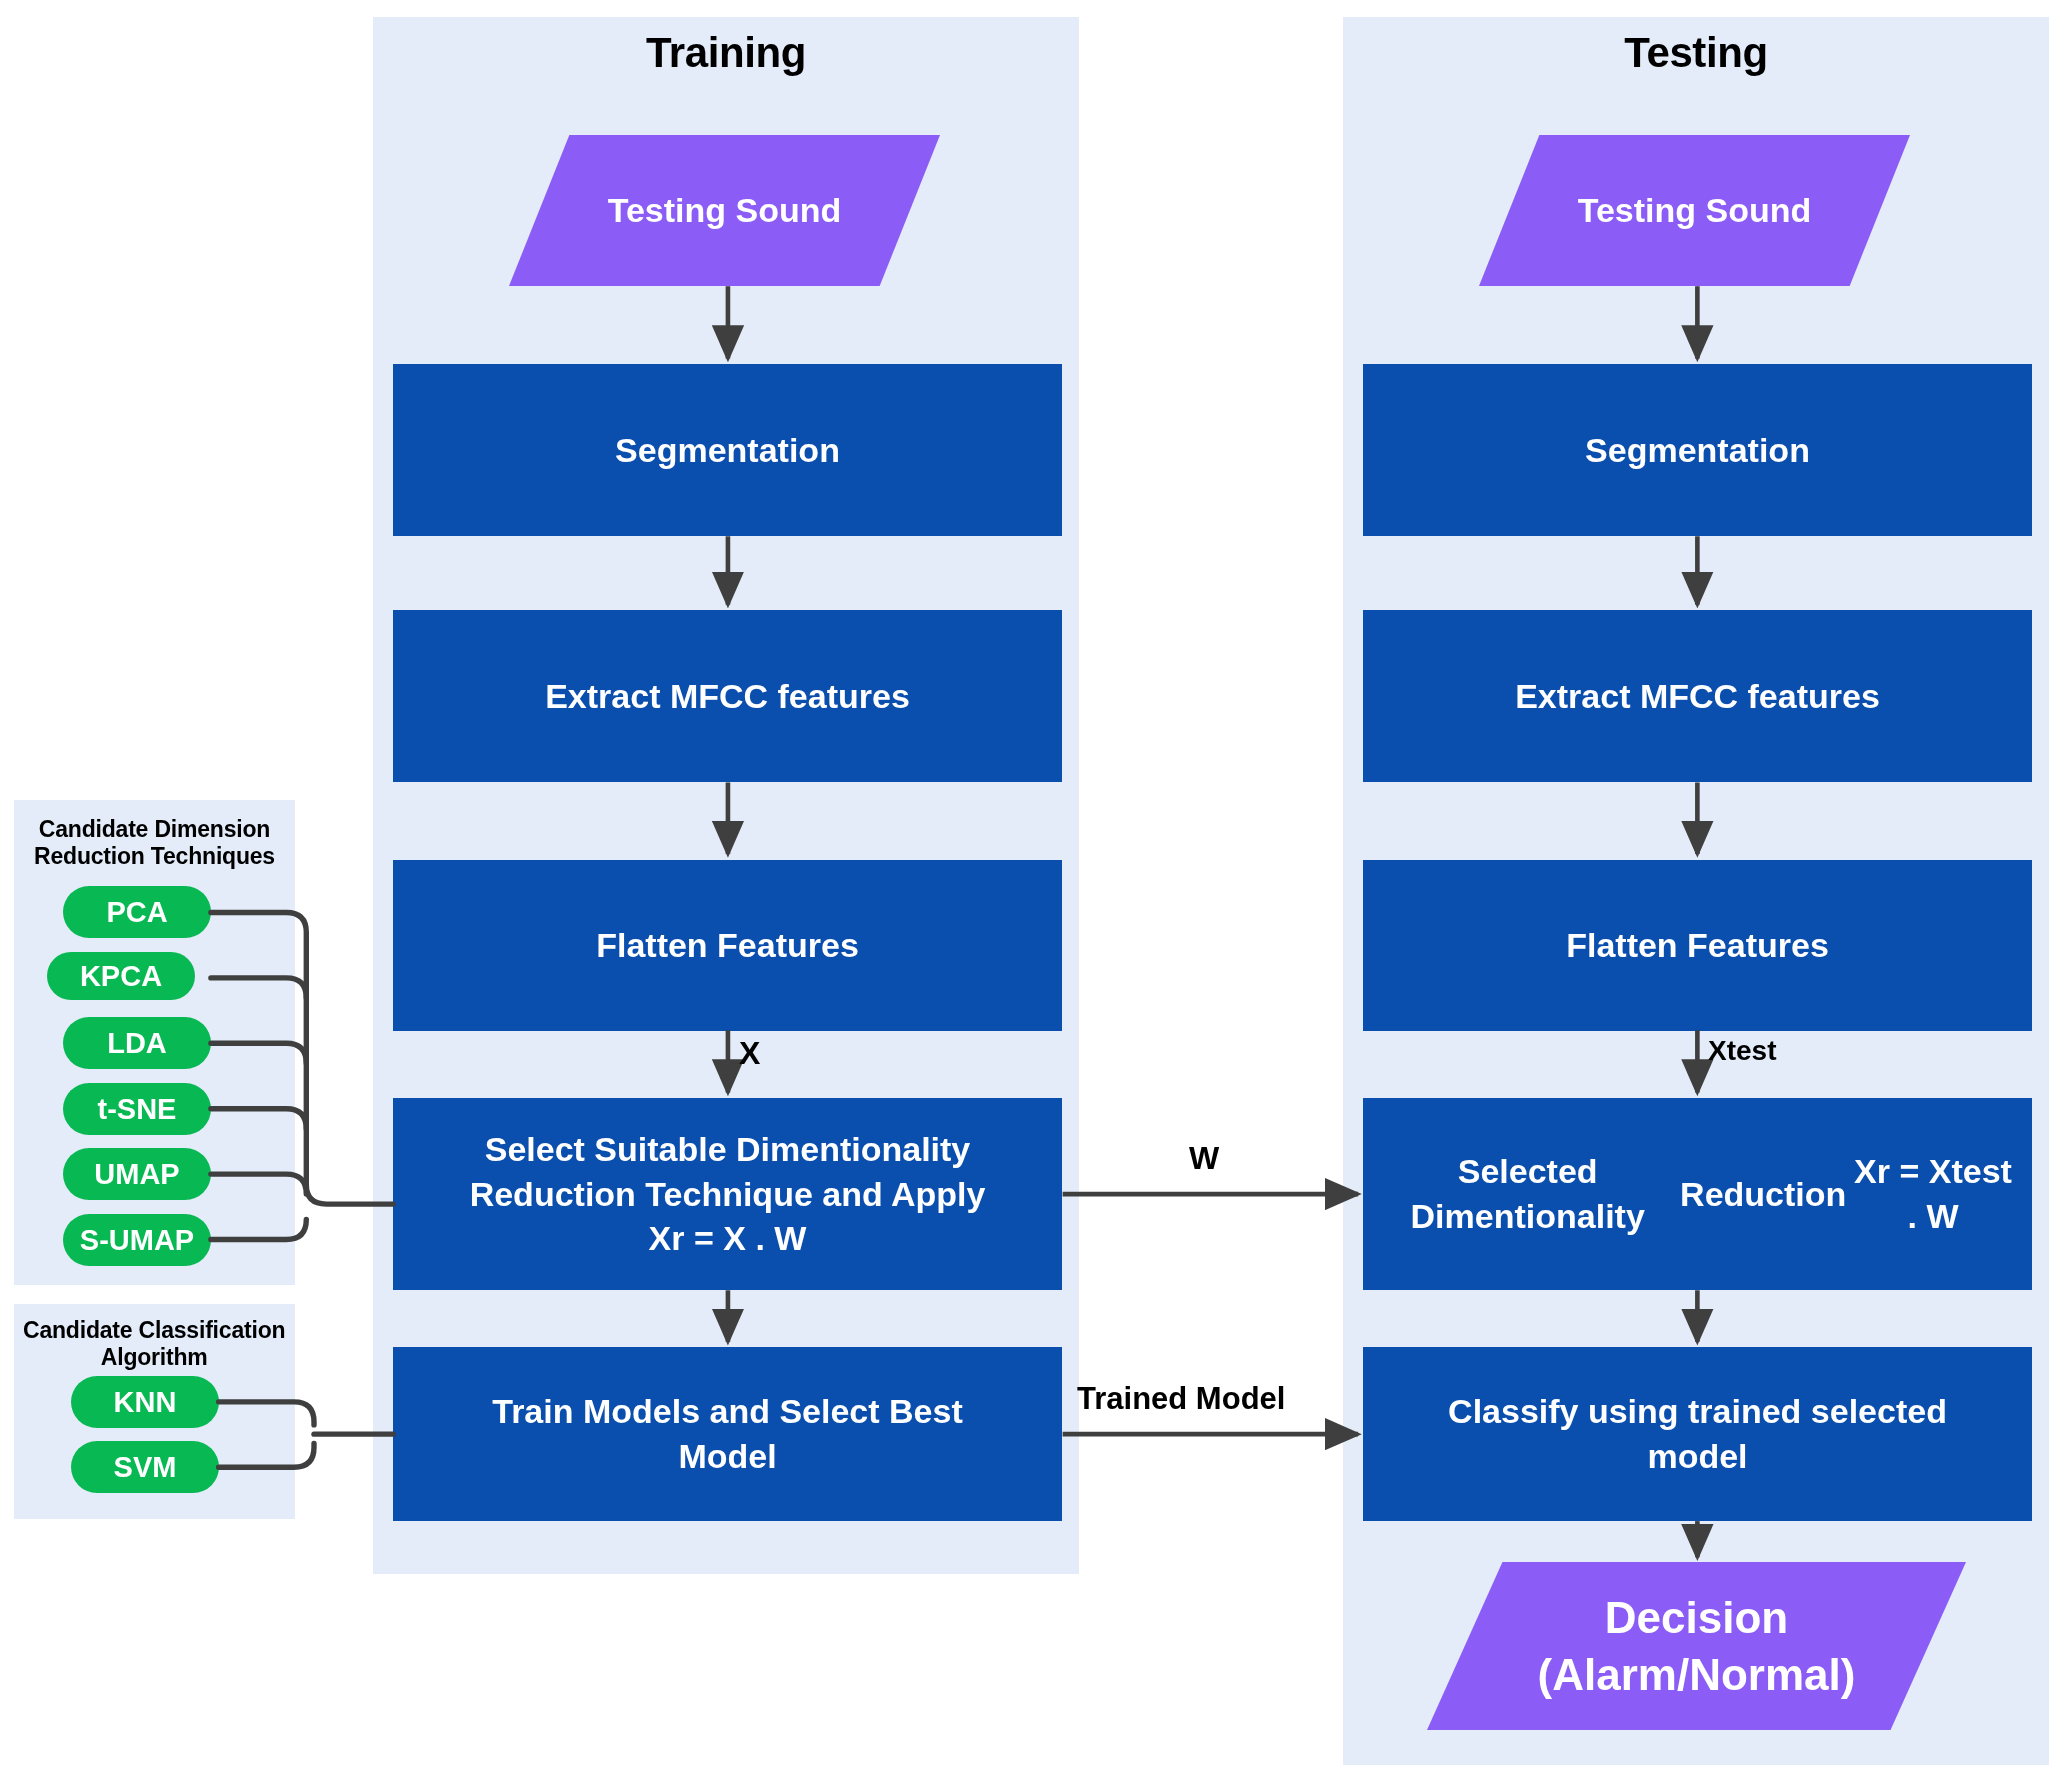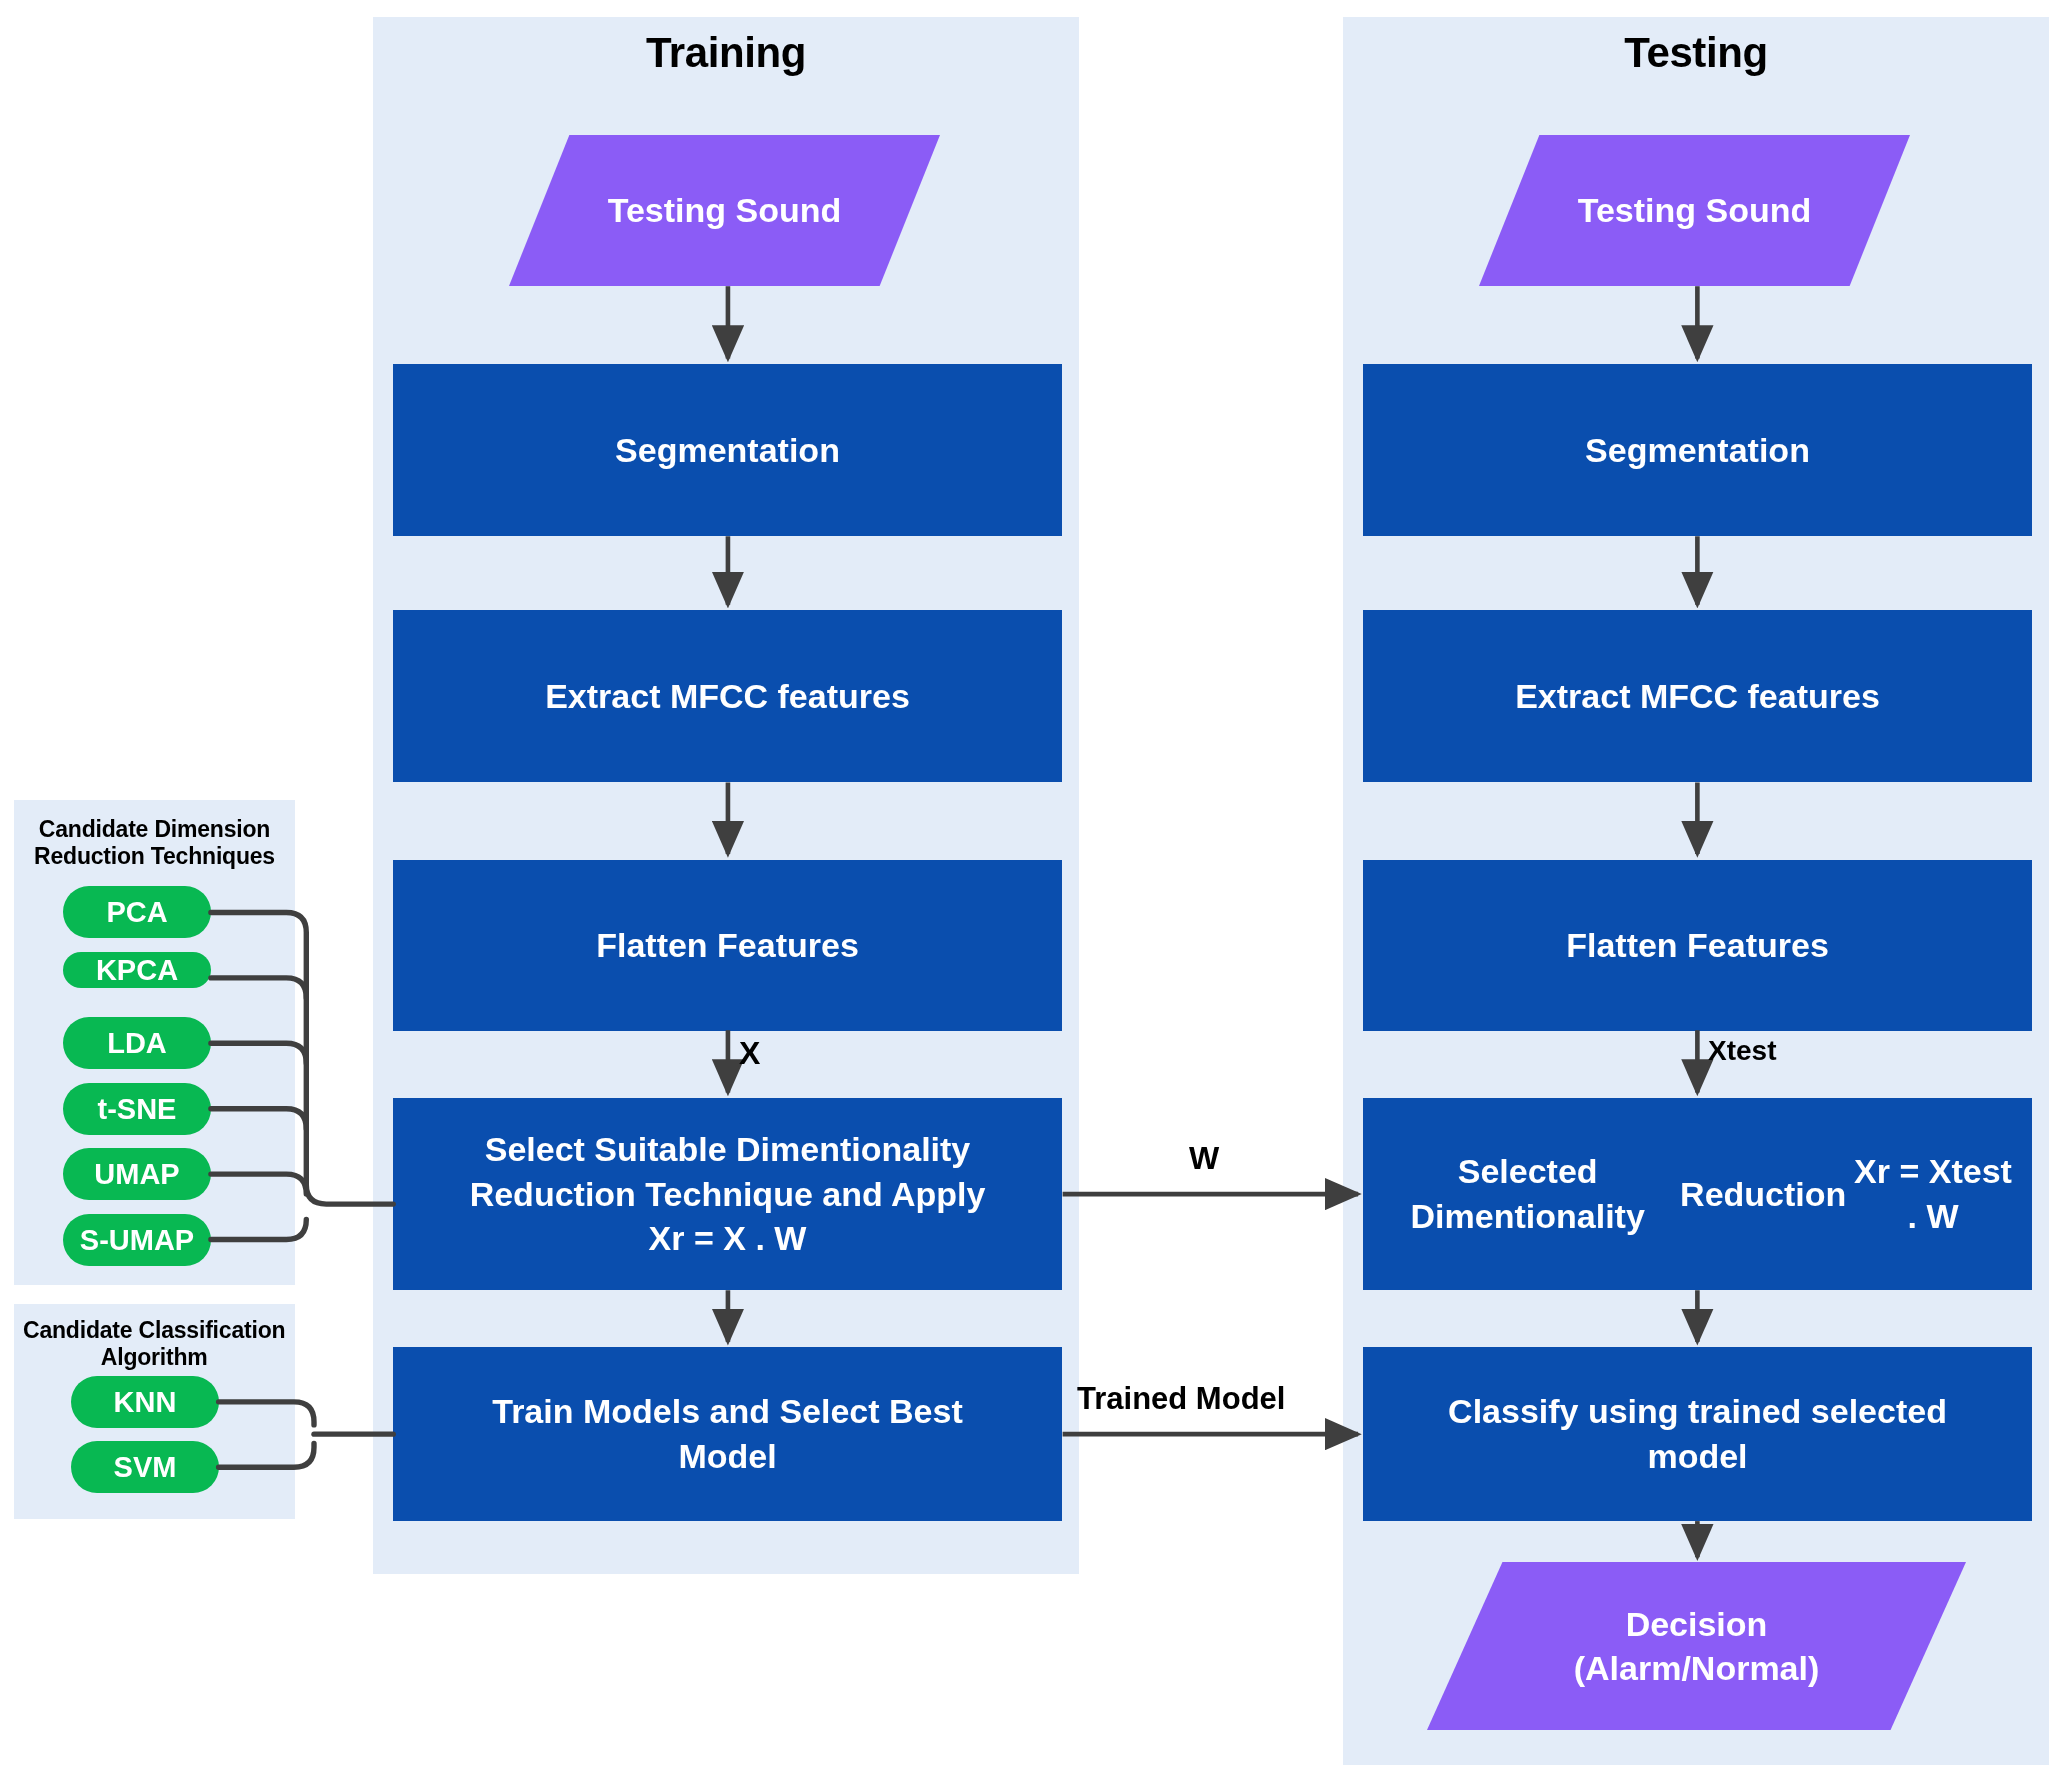--- a/index.html
+++ b/index.html
@@ -153,34 +153,34 @@
     <span>Selected Dimentionality</span>
     <span>Reduction</span>
     <span>Xr = Xtest . W</span>
   </div>
 
   <div class="node" style="left:1363px; top:1347px; width:669px; height:174px; font-size:34px; flex-direction:column; justify-content:center;">
     <span>Classify using trained selected</span>
     <span>model</span>
   </div>
 
-  <div class="io" style="left:1427px; top:1562px; width:539px; height:168px; font-size:34px; flex-direction:column; justify-content:center;">
+  <div class="io" style="left:1427px; top:1562px; width:539px; height:168px; font-size:44px; flex-direction:column; justify-content:center;">
     <span>Decision</span>
     <span>(Alarm/Normal)</span>
   </div>
 
   <div class="group-box" style="left:14px; top:800px; width:281px; height:485px;"></div>
 
   <div class="group-title" style="left:14px; top:816px; width:281px; font-size:23px;">
     <div>Candidate Dimension</div>
     <div>Reduction Techniques</div>
   </div>
 
   <div class="pill" style="left:63px; top:886px; width:148px; height:52px; font-size:29px;">PCA</div>
-  <div class="pill" style="left:63px; top:952px; width:148px; height:36px; font-size:29px;">KPCA</div>
+  <div class="pill" style="left:47px; top:952px; width:148px; height:48px; font-size:29px;">KPCA</div>
   <div class="pill" style="left:63px; top:1017px; width:148px; height:52px; font-size:29px;">LDA</div>
   <div class="pill" style="left:63px; top:1083px; width:148px; height:52px; font-size:29px;">t-SNE</div>
   <div class="pill" style="left:63px; top:1148px; width:148px; height:52px; font-size:29px;">UMAP</div>
   <div class="pill" style="left:63px; top:1214px; width:148px; height:52px; font-size:29px;">S-UMAP</div>
 
   <div class="group-box" style="left:14px; top:1304px; width:281px; height:215px;"></div>
 
   <div class="group-title" style="left:7.7px; top:1317px; width:293px; font-size:23px;">
     <div>Candidate Classification</div>
     <div>Algorithm</div>

